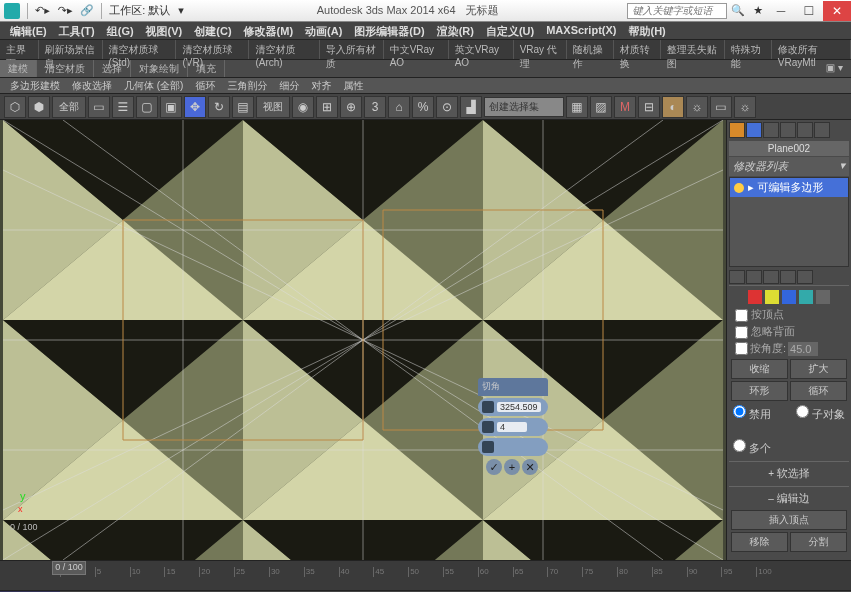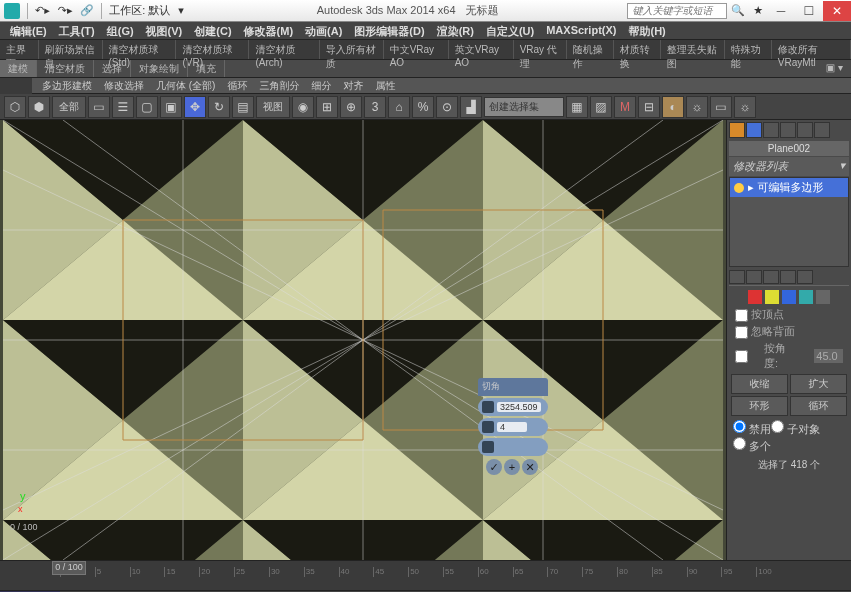--- a/index.html
+++ b/index.html
@@ -13,21 +13,21 @@
 .titlebar .winbtns { display:flex; margin-left:auto; }
 .titlebar .winbtn { width:28px; height:20px; display:flex; align-items:center; justify-content:center; color:#555; font-size:12px; }
 .titlebar .winbtn.close { background:#d44; color:#fff; }
 .menubar { height:18px; background:#444; border-bottom:1px solid #222; display:flex; padding-left:4px; }
 .menubar span { color:#ddd; padding:2px 6px; font-size:11px;font-weight:bold; }
 .tabbar { height:20px; background:#3a3a3a; display:flex; border-bottom:1px solid #222; }
 .tabbar span { color:#bbb; padding:3px 6px; font-size:10px; border-right:1px solid #555; }
 .ribbon { height:18px; background:#4a4a4a; display:flex; border-bottom:1px solid #222; }
 .ribbon span { color:#bbb; padding:2px 8px; font-size:10px; border-right:1px solid #666; }
 .ribbon span.active { background:#6a6a6a; }
-.subr { height:16px; background:#555; display:flex; border-bottom:1px solid #222; padding-left:4px;margin-left:32px; }
+.subr { height:16px; background:#555; display:flex; border-bottom:1px solid #222; padding-left:4px; }
 .subr span { color:#ccc; padding:1px 6px; font-size:10px; }
 .toolbar { height:26px; background:#444; display:flex; align-items:center; border-bottom:1px solid #222; padding-left:4px; gap:2px; }
 .tbtn { width:22px; height:22px; background:#555; border:1px solid #333; display:flex; align-items:center; justify-content:center; font-size:12px; color:#ccc; }
 .tbtn.blue { background:#4a68d8; }
 .tbtn.wide { width:auto; padding:0 6px; font-size:10px; }
 .tinput { width:80px; height:20px; background:#888; border:1px solid #333; color:#333; font-size:10px; padding-left:4px; }
 .main { display:flex; height:440px; }
 .viewport { flex:1; position:relative; background:#454838; overflow:hidden; border-right:1px solid #222; }
 .viewport svg { width:100%; height:100%; display:block; }
 .caddy { position:absolute; left:478px; top:258px; width:70px; }
@@ -53,23 +53,23 @@
 .sp-tools { display:flex; gap:1px; margin-top:2px; }
 .sp-tools .t { width:16px; height:14px; background:#555; border:1px solid #333; }
 .sp-section { background:#4a4a4a; border-top:1px solid #666; padding:2px; }
 .sp-title { text-align:center; color:#ccc; font-size:10px; padding:2px; }
 .sp-row { display:flex; gap:2px; margin:2px 0; align-items:center; }
 .sp-row .btn { flex:1; background:#5a5a5a; border:1px solid #333; text-align:center; padding:2px; font-size:10px; color:#ccc; }
 .sp-row .sq { width:14px; height:14px; }
 .sq.red{background:#d33}.sq.yel{background:#dd3}.sq.blue{background:#36d}.sq.teal{background:#3aa}.sq.grey{background:#666}
 .sp-check { font-size:10px; color:#aaa; padding:1px 4px; }
 .sp-check input { margin-right:3px; vertical-align:middle; }
-.sp-spin { display:flex; align-items:center; gap:16px; font-size:10px; color:#aaa; padding:1px 4px; }
+.sp-spin { display:flex; align-items:center; gap:2px; font-size:10px; color:#aaa; padding:1px 4px; }
 .sp-spin .num { background:#666; width:30px; padding:1px 2px; }
-.sp-radio { font-size:10px; color:#ccc; padding:2px; display:flex; gap:0; flex-wrap:wrap; }
+.sp-radio { font-size:10px; color:#ccc; padding:2px; display:flex; gap:17px; flex-wrap:wrap;justify-content:space-between; }
 .sp-info { font-size:10px; color:#ccc; text-align:center; padding:2px; }
 .timeline { height:30px; background:#3a3a3a; border-top:1px solid #222; position:relative; }
 .timeline .ruler { height:16px; background:#3a3a3a; display:flex; align-items:flex-end; padding:0 60px; overflow:hidden; }
 .timeline .tick { flex:1; border-left:1px solid #666; font-size:8px; color:#777; padding-left:1px; height:10px; }
 .timeline .slider { position:absolute; left:52px; top:0; width:34px; height:14px; background:#5a5a5a; border:1px solid #777; font-size:9px; text-align:center; color:#ccc; }
 .status { height:40px; background:#444; border-top:1px solid #222; display:flex; }
 .status .left { width:60px; background:#335; }
 .status .mid { flex:1; padding:2px 6px; }
 .status .ctrls { display:flex; align-items:center; gap:2px; padding:2px; }
 </style>
@@ -282,21 +282,33 @@
         </div>
       <div class="sp-row">
           <div class="btn">环形</div>
           <div class="btn">循环</div>
         </div>
       <div class="sp-radio">
         <label><input type="radio" checked="" style=""> <span>禁用</span></label>
         <label><input type="radio" style=""> <span>子对象</span></label>
         <label><input type="radio" style=""> <span>多个</span></label>
       </div>
-      <div class="sp-info">选择了 418 个</div>
+    </div>
+    <div class="sp-section">
+        <div class="sp-title">+ <span>软选择</span></div>
+      </div>
+    <div class="sp-section">
+      <div class="sp-title">– <span>编辑边</span></div>
+      <div class="sp-row">
+          <div class="btn">插入顶点</div>
+        </div>
+      <div class="sp-row">
+          <div class="btn">移除</div>
+          <div class="btn">分割</div>
+        </div>
     </div>
   </div>
 </div>
 
 <div class="timeline">
   <div class="slider">0 / 100</div>
   <div class="ruler">
       <div class="tick">0</div>
       <div class="tick">5</div>
       <div class="tick">10</div>

